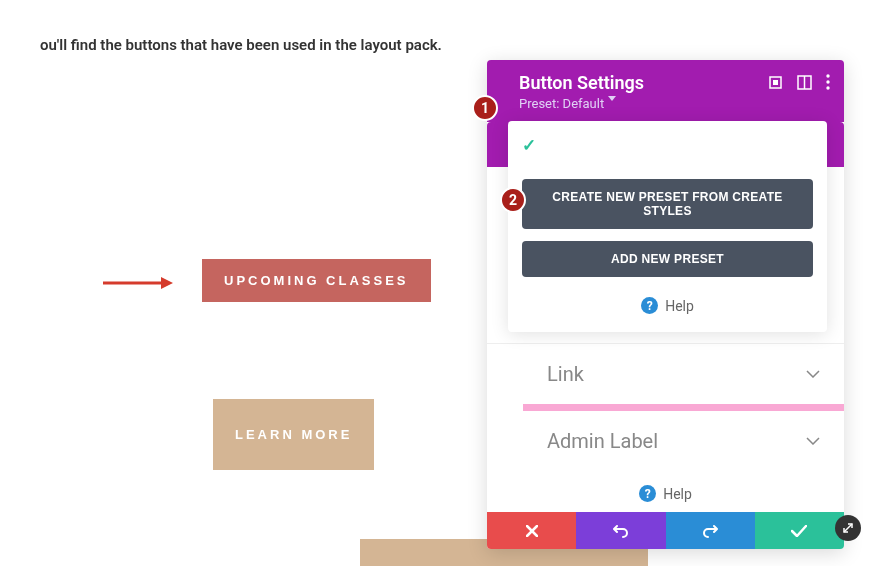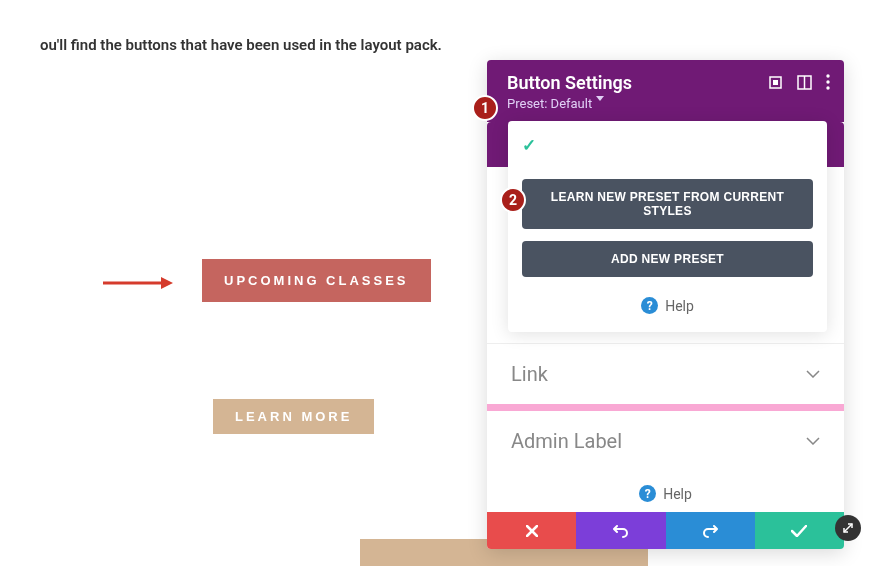--- a/index.html
+++ b/index.html
@@ -40,21 +40,21 @@
     }
     .btn-learn {
       position: absolute;
       top: 399px;
       left: 213px;
       background: #d4b594;
       color: #fff;
       font-size: 13px;
       font-weight: 600;
       letter-spacing: 3px;
-      padding: 10px 22px;
+      padding: 28px 22px;
       border: none;
       cursor: pointer;
     }
     .bottom-bar {
       position: absolute;
       top: 539px;
       left: 360px;
       width: 288px;
       height: 27px;
       background: #d4b594;
@@ -62,23 +62,23 @@
     .panel {
       position: absolute;
       top: 60px;
       left: 487px;
       width: 357px;
       background: #fff;
       border-radius: 4px;
       box-shadow: 0 4px 20px rgba(0,0,0,0.15);
     }
     .panel-header {
-      background: #701a75;
-      color: #fff;
-      padding: 12px 16px 10px 20px;
+      background: #a21caf;
+      color: #fff;
+      padding: 12px 16px 10px 32px;
       border-radius: 4px 4px 0 0;
       position: relative;
     }
     .panel-header.blurb {
       height: 45px;
     }
     .panel-title {
       font-size: 18px;
       font-weight: 600;
     }
@@ -172,20 +172,21 @@
       font-weight: 700;
     }
     .section-row {
       display: flex;
       justify-content: space-between;
       align-items: center;
       padding: 18px 24px;
       color: #888;
       font-size: 20px;
       cursor: pointer;
+      margin-left: 36px;
     }
     .section-row + .section-row { border-top: 7px solid #f9a8d4; }
     .footer-bar {
       display: flex;
       height: 37px;
     }
     .footer-btn {
       flex: 1;
       border: none;
       color: #fff;
@@ -265,21 +266,21 @@
       </svg>
     </div>
   </div>
   <div class="panel-header blurb"></div>
 
   <div style="position: relative; margin-top:-45px;">
     <div class="preset-dropdown">
       <div class="default-preset-row">
         <span class="check-icon">✓</span>
       </div>
-      <button class="preset-btn">LEARN NEW PRESET FROM CURRENT STYLES</button>
+      <button class="preset-btn">CREATE NEW PRESET FROM CREATE STYLES</button>
       <button class="preset-btn">ADD NEW PRESET</button>
       <div class="help-row">
         <span class="help-q">?</span>
         <span>Help</span>
       </div>
     </div>
   </div>
 
   <div class="divider"></div>
 

